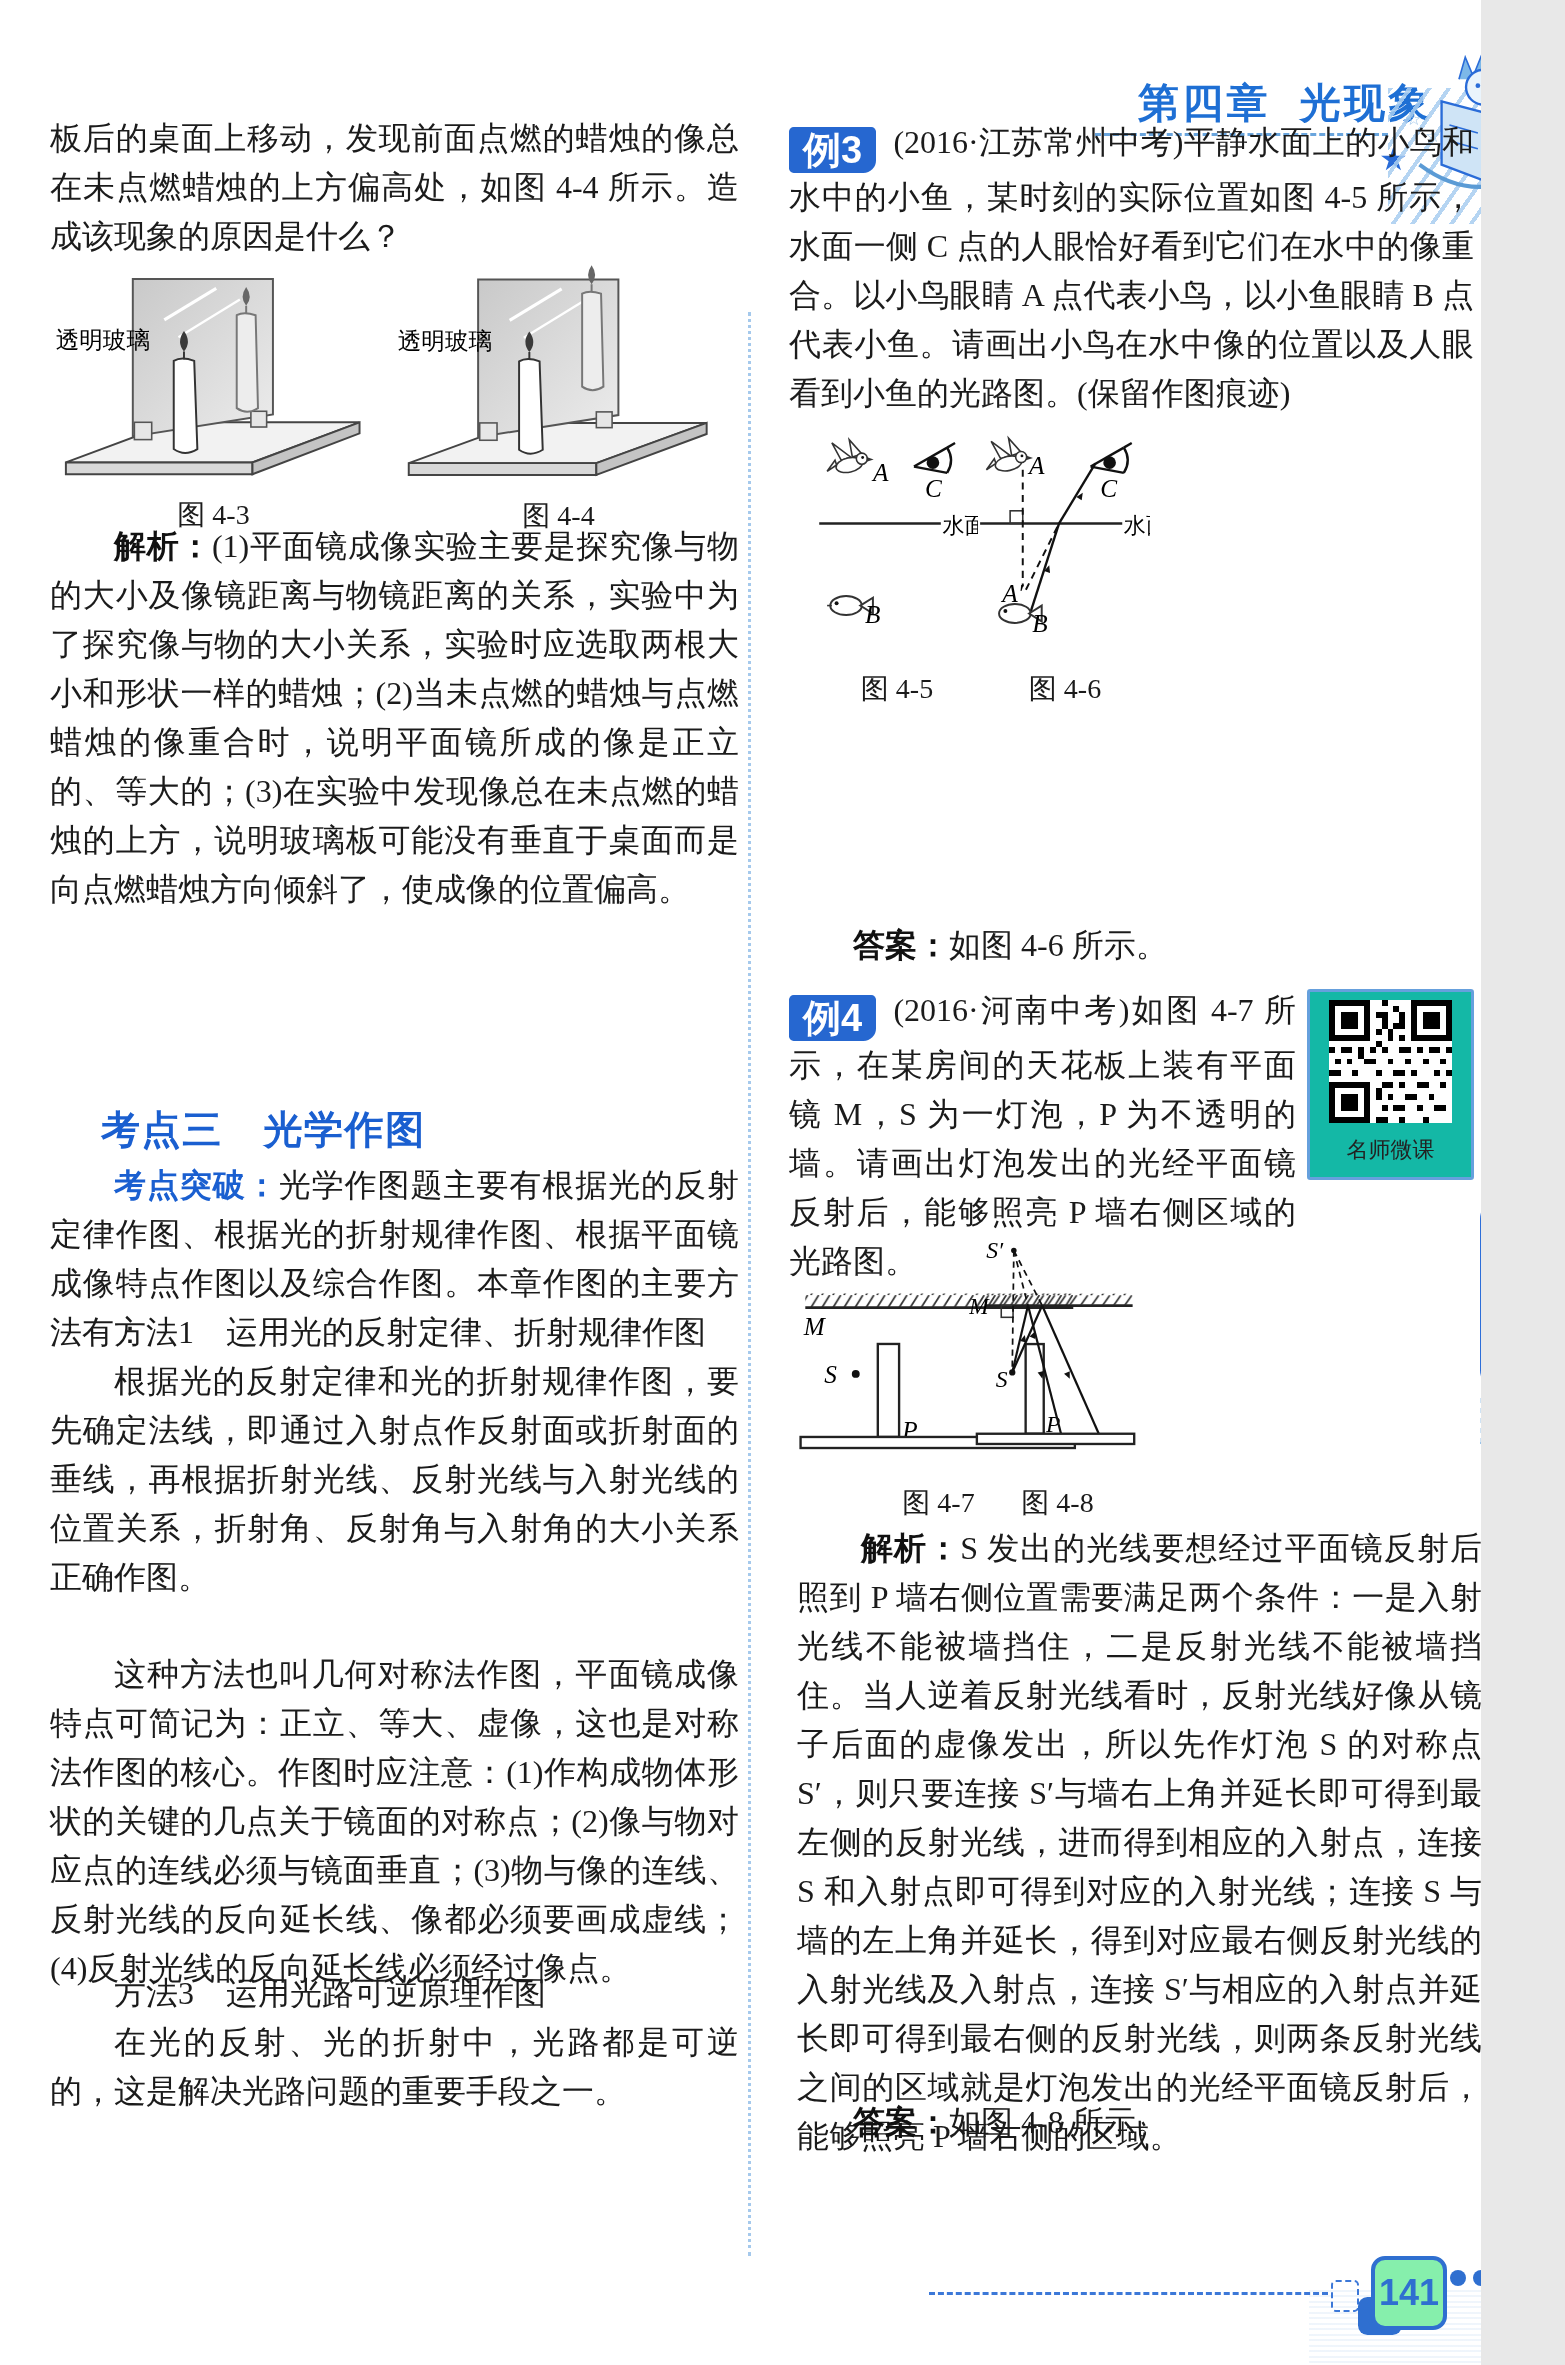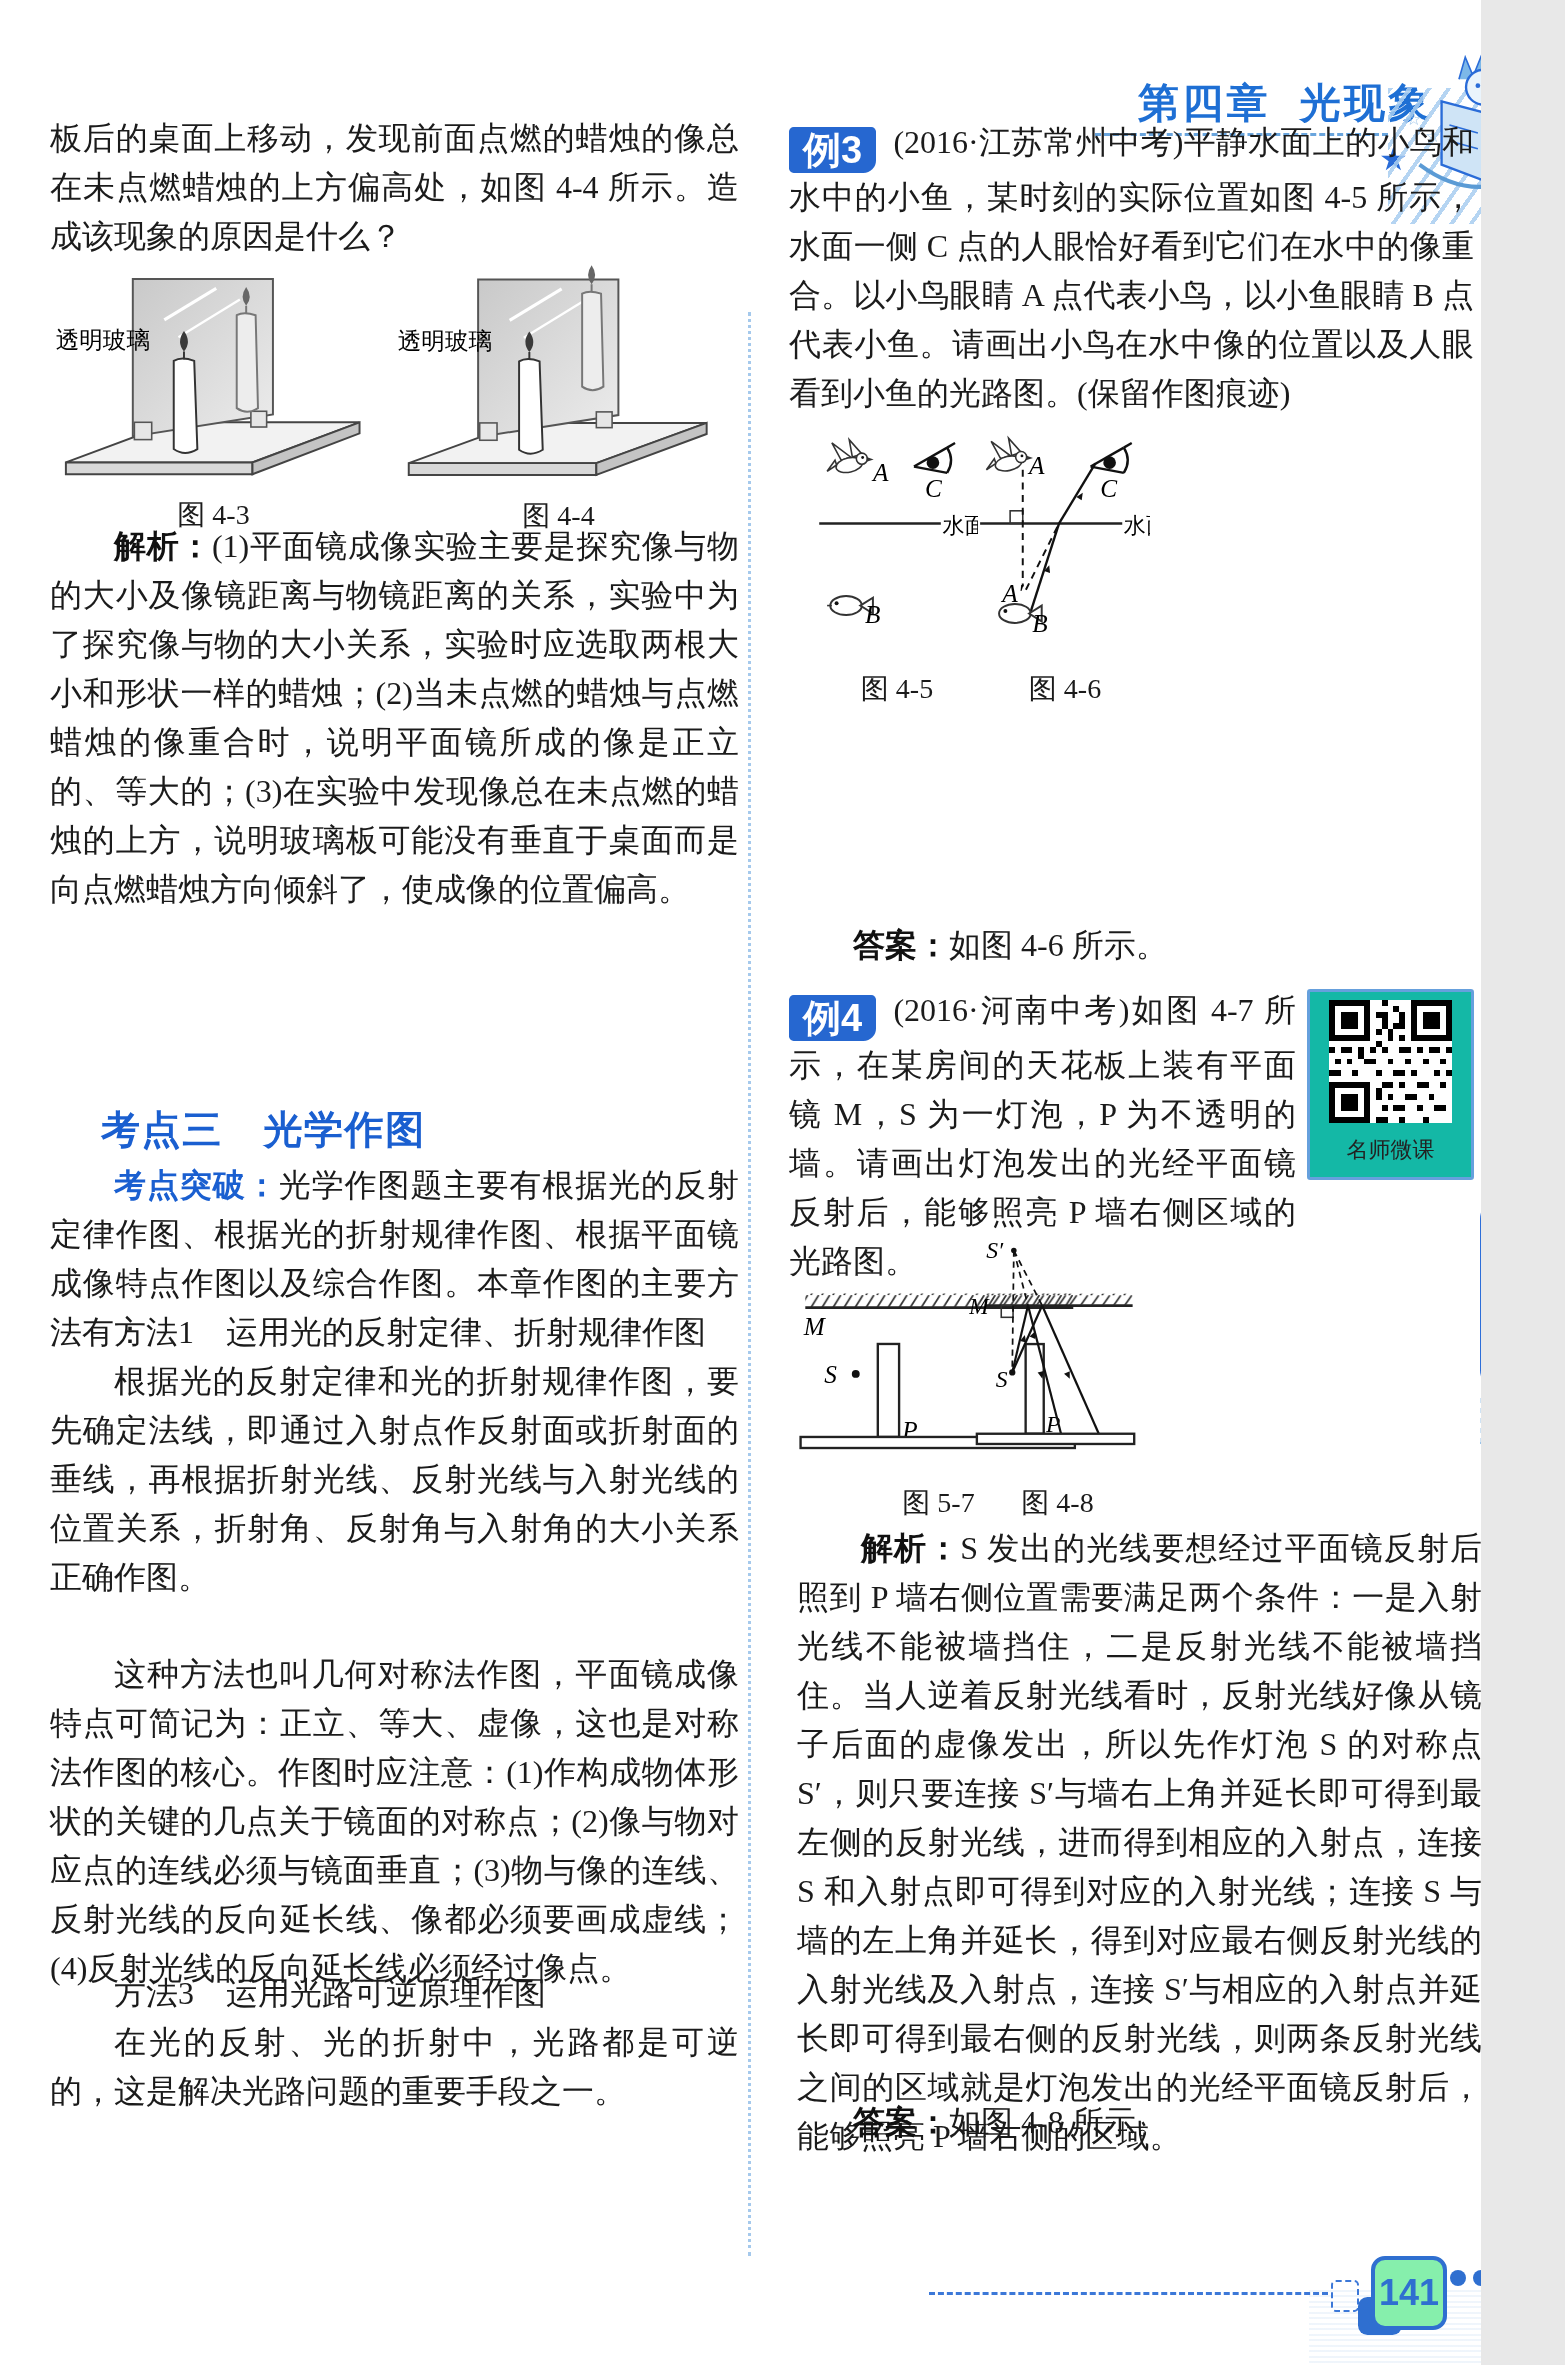--- a/index.html
+++ b/index.html
@@ -277,21 +277,21 @@
       </defs>
       <rect x="8" y="78" width="340" height="17" fill="url(#hat47)"></rect>
       <line x1="8" y1="96" x2="348" y2="96" stroke="#222" stroke-width="3.5"></line>
       <text x="6" y="130" font-size="32" class="itl">M</text>
       <rect x="100" y="142" width="27" height="118" fill="#fff" stroke="#222" stroke-width="3"></rect>
       <text x="131" y="262" font-size="32" class="itl">P</text>
       <text x="32" y="192" font-size="32" class="itl">S</text>
       <circle cx="72" cy="180" r="5" fill="#111"></circle>
       <rect x="2" y="260" width="348" height="14" fill="#fff" stroke="#222" stroke-width="3"></rect>
     </svg>
-    <div class="cap">图 5-7</div>
+    <div class="cap">图 4-7</div>
   </div>
 
   <div class="fig" style="left:969px;top:1229px;width:177px;">
     <svg width="177" height="249" viewBox="0 0 225 316">
       <defs>
         <pattern id="hat48" width="14" height="14" patternUnits="userSpaceOnUse">
           <path d="M1,14 L11,0" stroke="#333" stroke-width="2.2"></path>
           </pattern>
       </defs>
       <text x="22" y="36" font-size="30" class="itl">S′</text>

